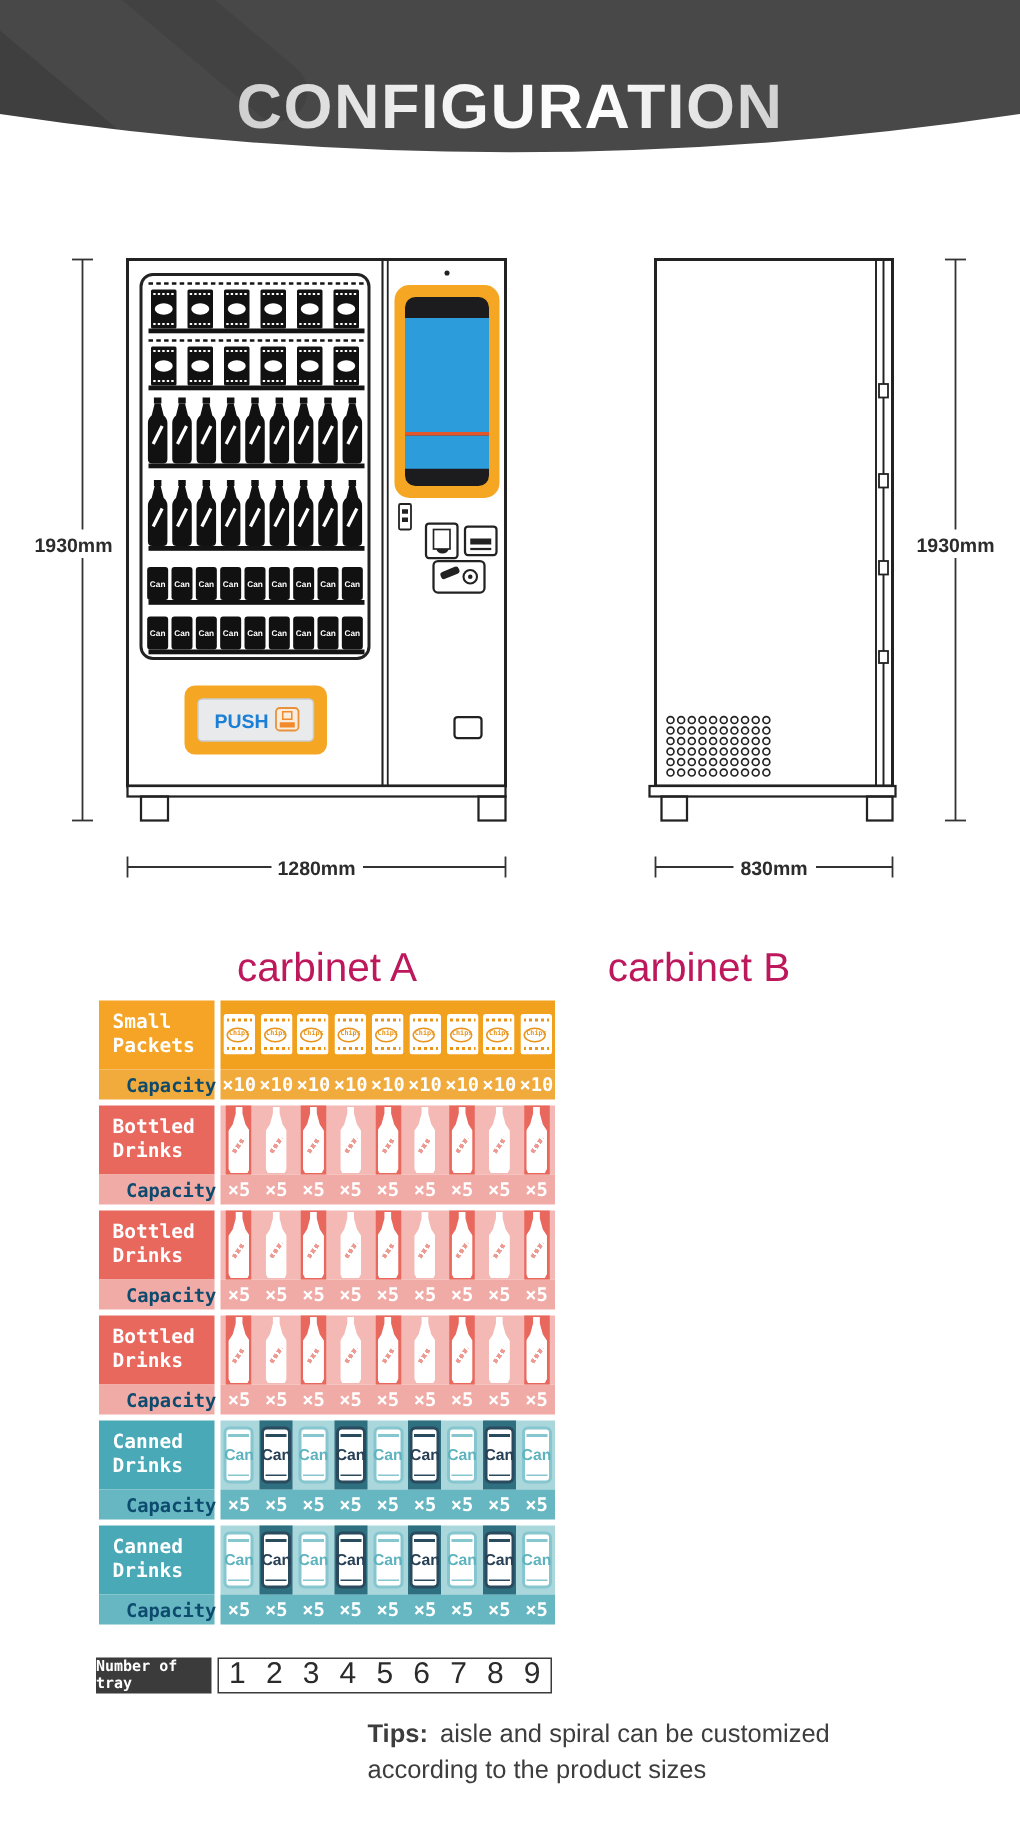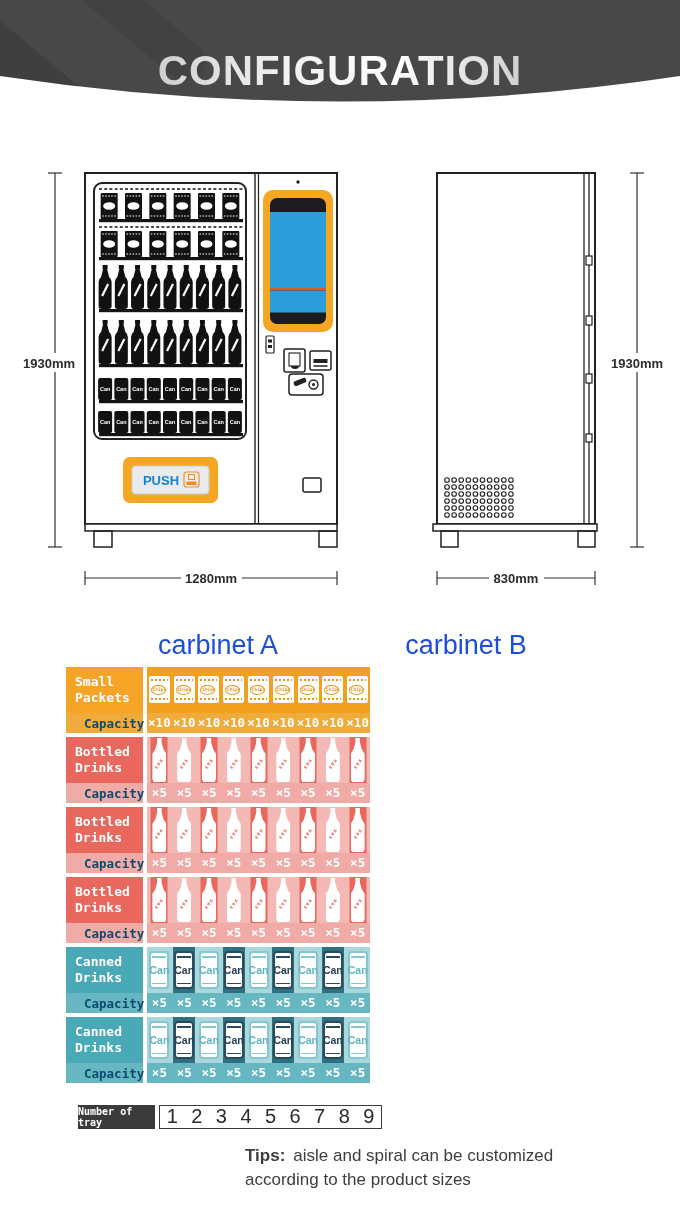--- a/index.html
+++ b/index.html
@@ -14,21 +14,21 @@
   .hdr-line2{position:absolute;top:47px;left:0;width:680px;text-align:center;
     font-size:42px;font-weight:800;letter-spacing:1px;
     background:linear-gradient(90deg,#b3b3b3 8%,#f2f2f2 42%,#ffffff 58%,#a2a2a2 95%);
     -webkit-background-clip:text;background-clip:text;color:transparent;-webkit-text-fill-color:transparent;}
 
   
   .drawings{position:absolute;top:160px;left:0;width:680px;height:470px;}
   .dim-text{font:bold 13px "Liberation Sans",sans-serif;fill:#2c2c2c;}
 
   
-  .cab-title{position:absolute;font-size:27px;color:#1d4ed8;text-align:center;}
+  .cab-title{position:absolute;font-size:27px;color:#be185d;text-align:center;}
   .cab-title.a{top:630px;left:66px;width:304px;}
   .cab-title.b{top:630px;left:386px;width:160px;}
 
   
   .cabA{position:absolute;top:667px;left:66px;width:304px;display:flex;flex-direction:column;gap:4px;border-radius:13px;}
   .cfg-row{display:flex;}
   .label-col{width:77px;flex:none;}
   .row-label{height:46px;background:var(--label);color:#fff;display:flex;align-items:center;
     padding-left:9px;box-sizing:border-box;font:bold 13px "DejaVu Sans Mono",monospace;line-height:1.25;white-space:pre-line;}
   .cap-label{height:20px;background:var(--cap);color:#0c4a6e;display:flex;align-items:center;
@@ -55,21 +55,21 @@
   .icon-bottle::before{content:"";position:absolute;left:1px;top:24px;width:12px;height:2.6px;
     background:repeating-linear-gradient(90deg,var(--accent) 0 2.5px,transparent 2.5px 4px);transform:rotate(-55deg);}
   .icon-can{position:relative;z-index:1;width:20px;height:38px;margin-top:4px;background:#fff;box-sizing:border-box;
     border:2px solid var(--can-border);border-radius:4px;display:flex;align-items:center;justify-content:center;}
   .icon-can span{font:bold 10.5px "Liberation Sans",sans-serif;color:var(--can-color);}
   .icon-can::before,.icon-can::after{content:"";position:absolute;left:1px;right:1px;height:1.5px;background:var(--can-border);}
   .icon-can::before{top:3px;} .icon-can::after{bottom:3px;}
   .col.dark .icon-can{--can-border:var(--can-border-dark);--can-color:var(--can-color-dark);}
 
   
-  .tray{position:absolute;top:1105px;left:78px;width:304px;display:flex;}
+  .tray{position:absolute;top:1105px;left:64px;width:304px;display:flex;}
   .tray-label{width:77px;flex:none;height:24px;background:#3b3b3b;color:#fff;display:flex;align-items:center;
     justify-content:center;font:bold 10px "DejaVu Sans Mono",monospace;}
   .tray-nums{flex:1;margin-left:4px;height:24px;border:1.5px solid #3b3b3b;box-sizing:border-box;display:flex;background:#fff;}
   .tray-nums span{flex:1;text-align:center;font:20px "Liberation Sans",sans-serif;color:#2b2b2b;line-height:21px;}
 
   
   .cabB{position:absolute;top:667px;left:397px;width:178px;display:flex;flex-direction:column;gap:5px;}
   .locker{background:#4aacb9;color:#fff;display:flex;align-items:center;justify-content:center;
     font:bold 16px "DejaVu Sans Mono",monospace;letter-spacing:1px;}
   .locker.l1{height:124px;} .locker.l2{height:296px;}

